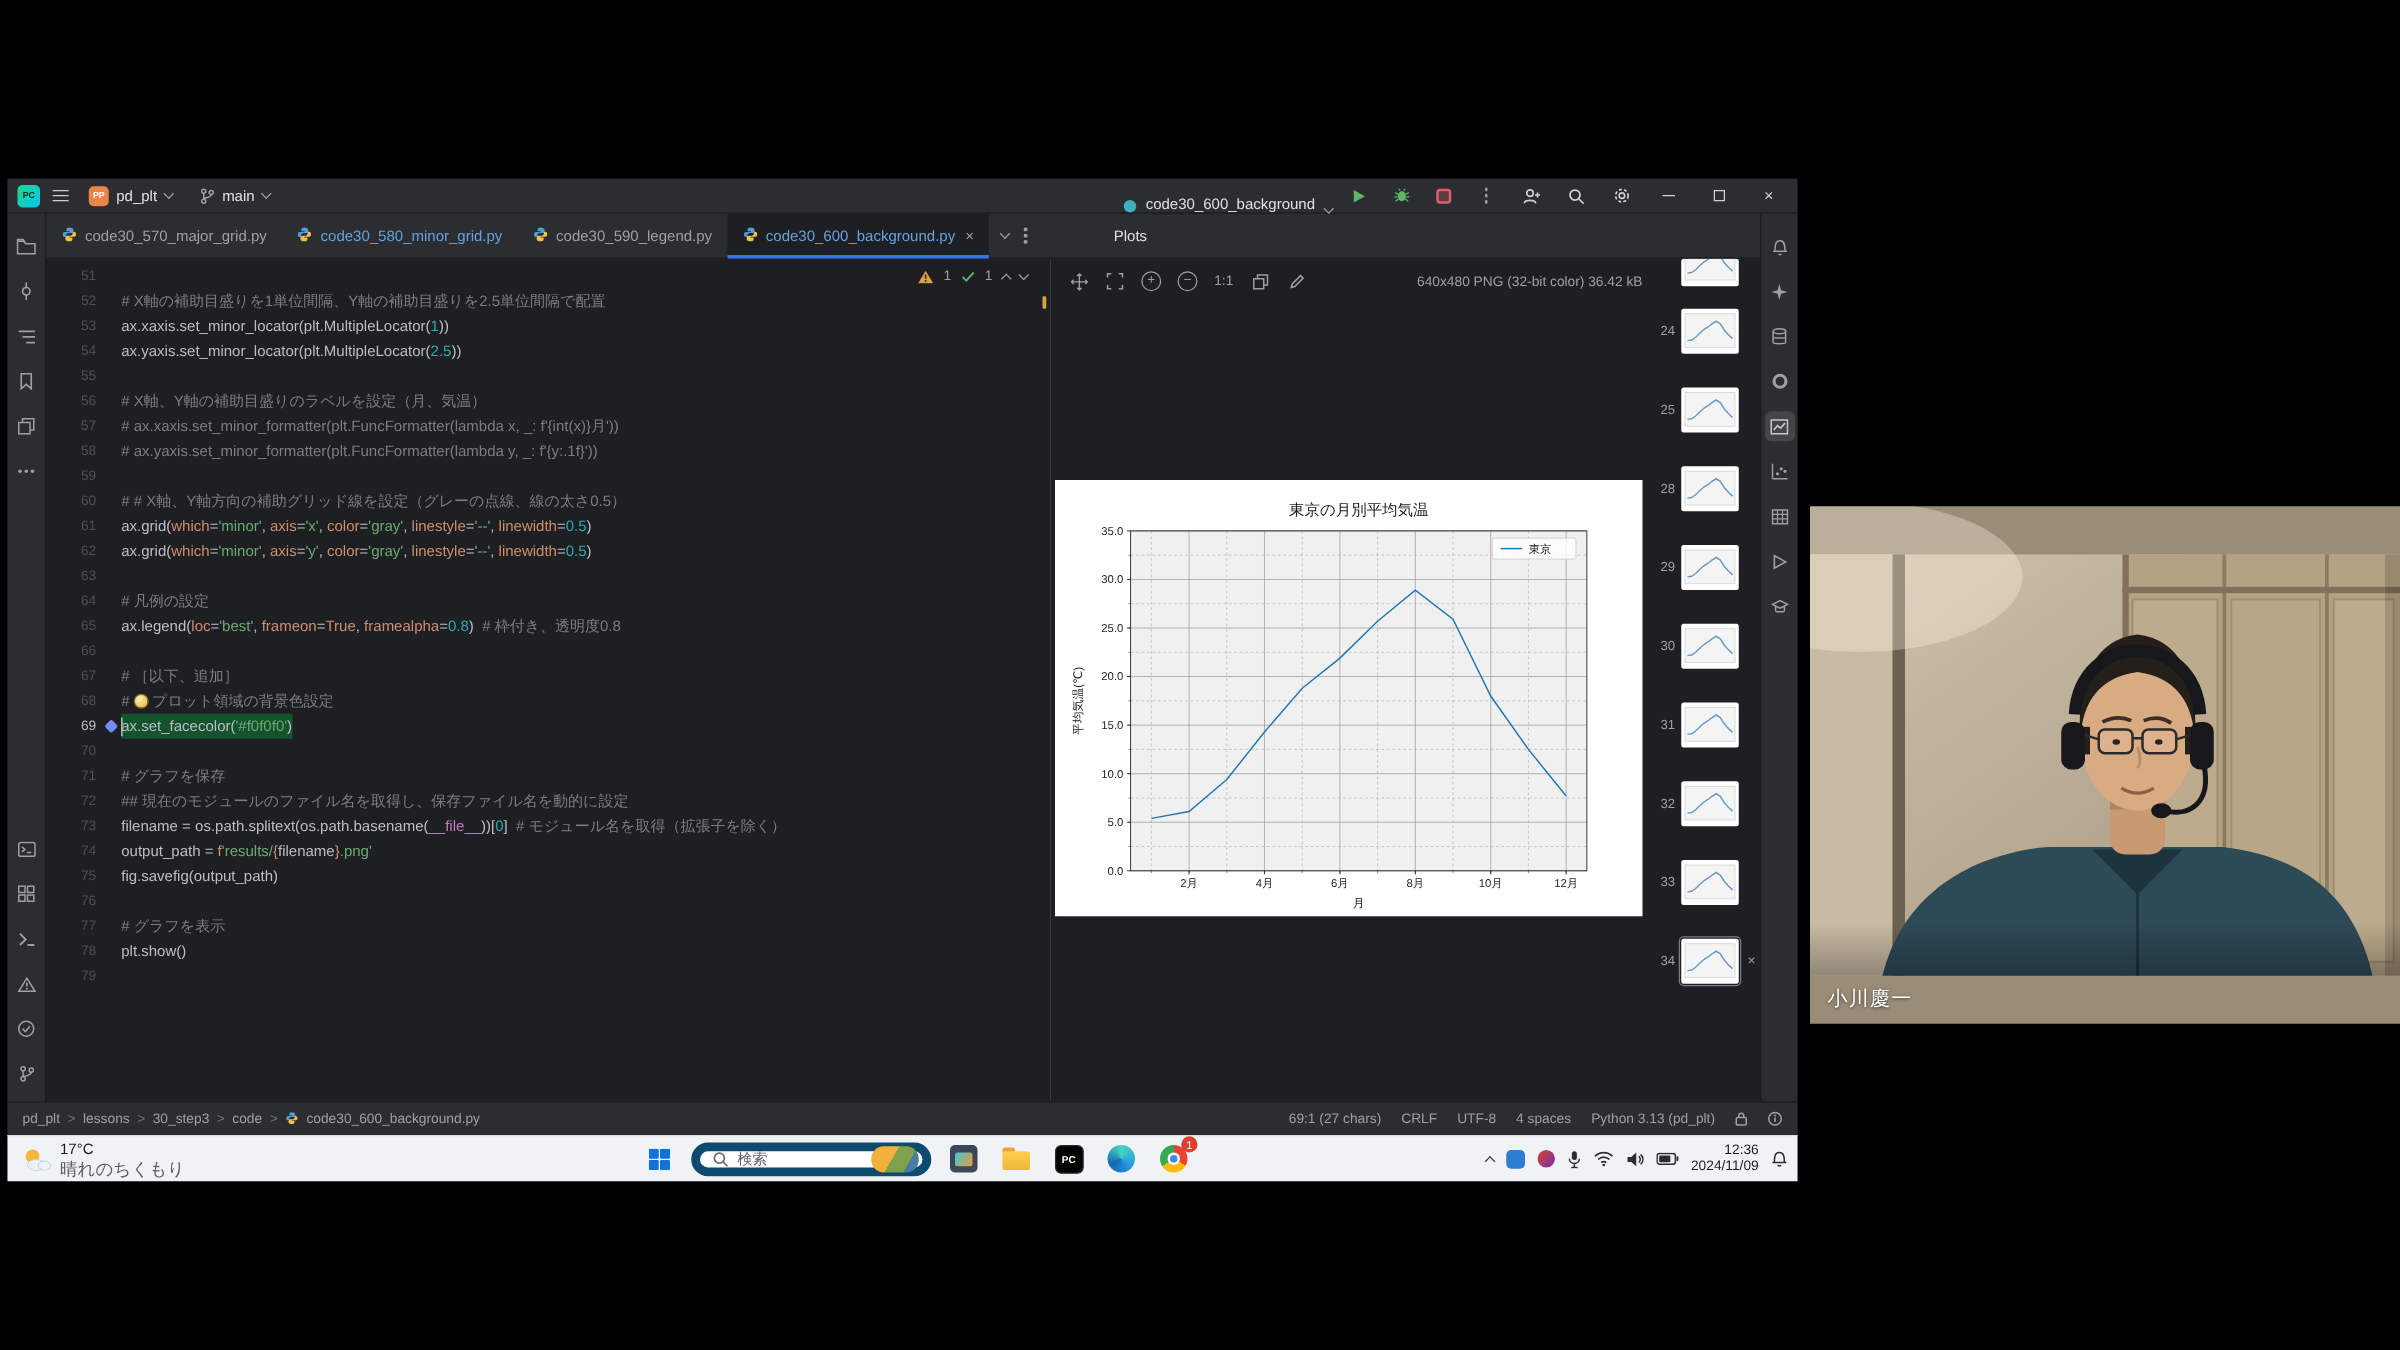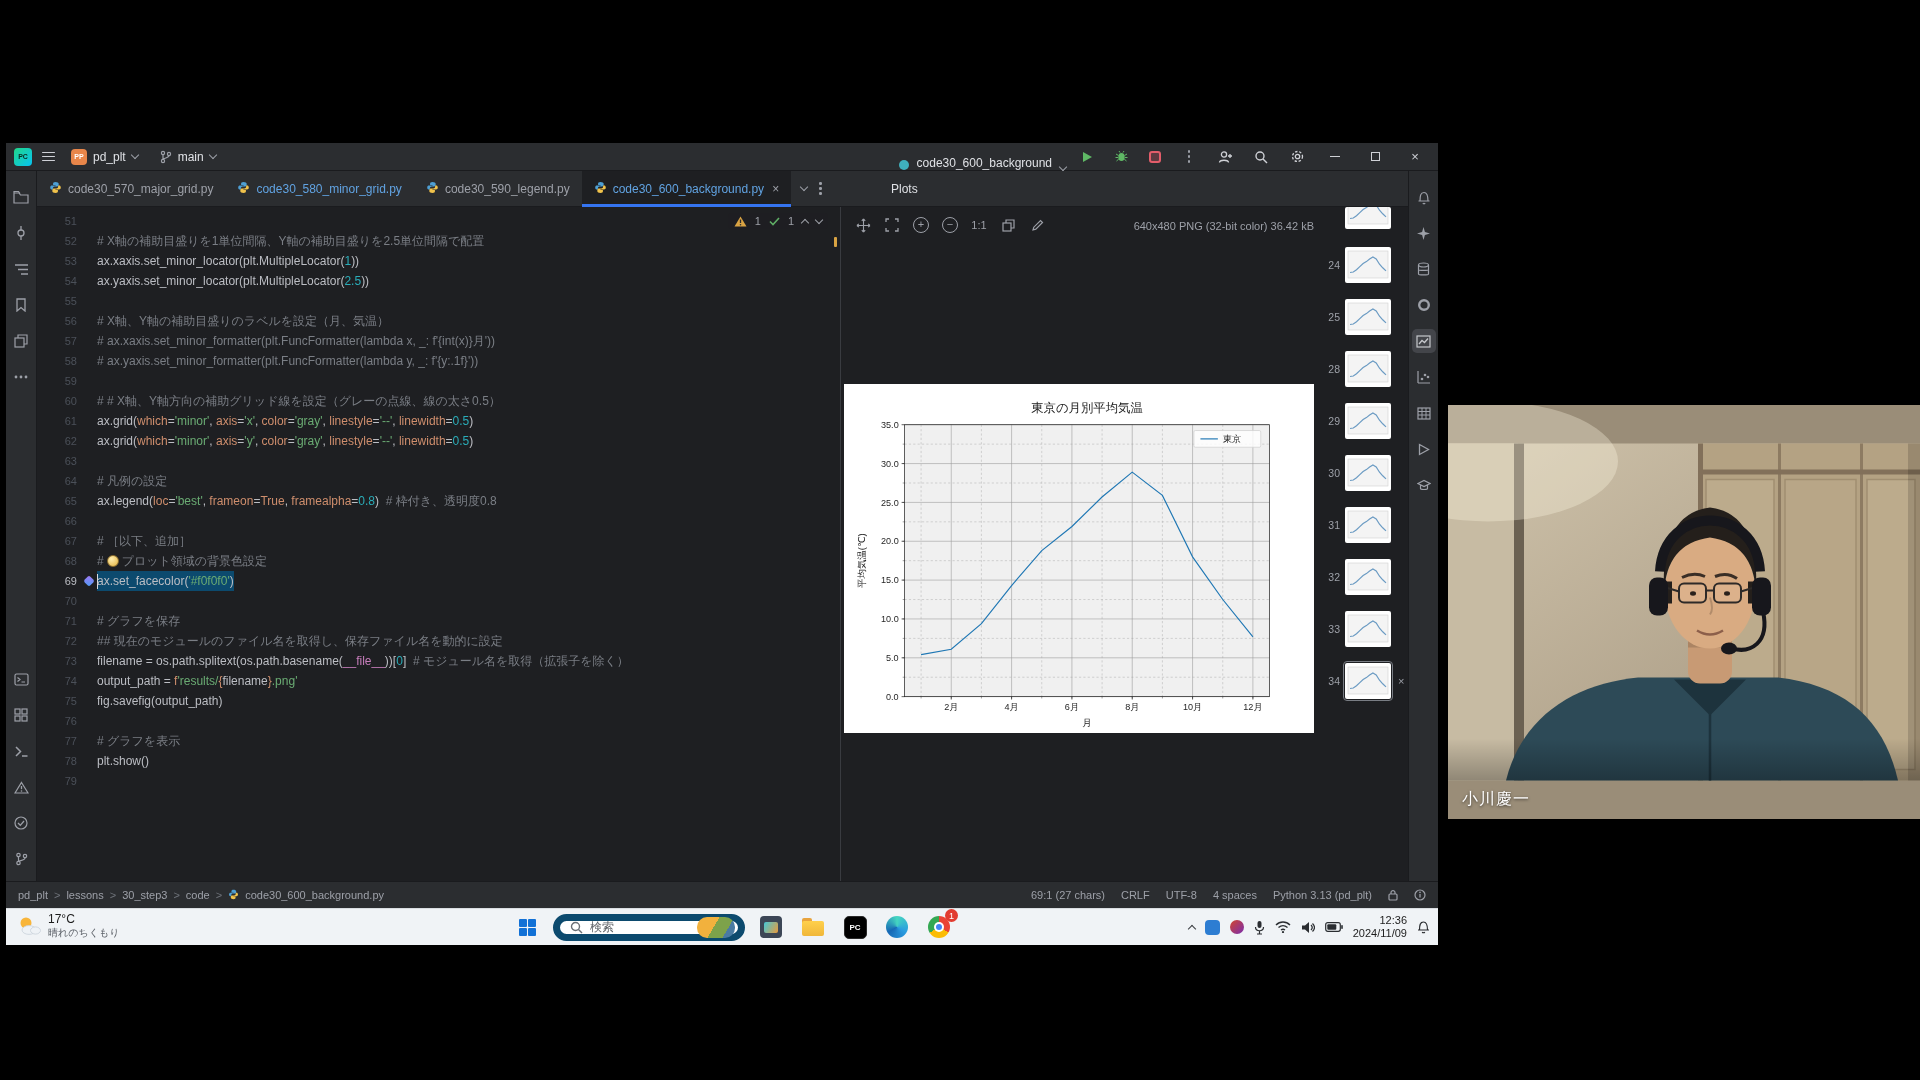--- a/index.html
+++ b/index.html
@@ -53,58 +53,58 @@
 
   .content{position:absolute;left:0;right:0;top:36px;bottom:0}
   
   .editor{position:absolute;left:0;top:0;bottom:0;width:803px;background:#1e1f22;overflow:hidden;padding-top:4px;font-family:"DejaVu Sans Mono","Liberation Mono",monospace}
   .crow{display:flex;height:20px}
   .gut{width:44px;flex:none;text-align:right;color:#4b5059;font-size:11px;line-height:20px;padding-right:4px}
   .gut.cur{color:#bcbec4}
   .gslot{width:16px;flex:none;display:flex;align-items:center;justify-content:center}
   .ai-d{width:8px;height:8px;border-radius:2px;background:linear-gradient(135deg,#a177f4,#4d9cf5);transform:rotate(45deg)}
   .ctext{font-size:12px;line-height:20px;white-space:pre;color:#bcbec4}
-  .ctext.sel{background:#0c4a6e}
+  .ctext.sel{background:#14532d}
   .caret{display:inline-block;width:0;height:15px;border-left:1.6px solid #d7dae0;vertical-align:middle;margin-right:-1px}
   .tk-d{color:#bcbec4}.tk-c{color:#7a7e85}.tk-s{color:#6aab73}.tk-n{color:#2aacb8}
   .tk-k{color:#cf8e6d}.tk-p{color:#cf8e6d}.tk-m{color:#c77dbb}.tk-b{color:#cf8e6d}
   .bulb{display:inline-block;width:12px;height:12px;border-radius:50%;background:radial-gradient(circle at 35% 30%,#ffeeb0,#e3b341);border:1px solid #8a6d2f;margin:0 3px;vertical-align:-2px}
   .inspect{position:absolute;top:6px;right:12px;display:flex;align-items:center;gap:8px;font-size:11px;color:#9da0a8;background:rgba(30,31,34,.85);padding:2px 6px;border-radius:4px}
   .stripe-mark{position:absolute;right:3px;top:30px;width:3px;height:10px;background:#d9a343;border-radius:1px}
   .v-split{position:absolute;left:803px;top:0;bottom:0;width:1px;background:#393b40}
 
   
   .plots{position:absolute;left:804px;right:0;top:0;bottom:0;background:#1e1f22}
   .plots-toolbar{position:absolute;left:12px;top:8px;display:flex;align-items:center;gap:9px;color:#9da0a8}
   .ptool{width:20px;height:20px;border:none;background:none;color:#9da0a8;display:flex;align-items:center;justify-content:center;font-size:11px}
   .zcirc{width:16px;height:16px;border:1.3px solid #9da0a8;border-radius:50%;font-size:11px;line-height:13px;text-align:center;color:#9da0a8}
   .plot-info{position:absolute;top:13px;right:94px;font-size:11px;color:#9da0a8;white-space:nowrap}
   .plot-image{position:absolute;left:3px;top:177px;width:470px;height:349px;background:#fff}
   .plot-image svg{width:100%;height:100%;display:block}
   .thumbs{position:absolute;right:0;top:0;bottom:0;width:88px;display:flex;flex-direction:column;align-items:flex-start;padding-left:2px;overflow:hidden}
-  .thumb-item{display:flex;align-items:center;gap:5px;height:36px;margin-bottom:16px;position:relative}
+  .thumb-item{display:flex;align-items:center;gap:5px;height:36px;margin-bottom:27px;position:relative}
   .thumb-item.partial{height:22px;margin-bottom:18px}
   .thumb-num{width:18px;text-align:right;font-size:10.5px;color:#9da0a8}
   .thumb-box{width:46px;height:36px;background:#fff;border-radius:2px;overflow:hidden;position:relative}
   .thumb-item.partial .thumb-box{height:22px}
   .thumb-box svg{position:absolute;left:0;bottom:0;width:46px;height:36px}
   .thumb-item.selected .thumb-box{outline:1px solid #797d84;outline-offset:1px}
   .thumb-close{font-size:11px;color:#9da0a8;margin-left:2px}
 
   
   .statusbar{position:absolute;left:0;right:0;bottom:0;height:27px;background:#2b2d30;border-top:1px solid #1a1b1e;display:flex;align-items:center;padding:0 12px;font-size:11px;color:#9da0a8}
   .crumbs{display:flex;align-items:center;gap:6px}
   .crumb-sep{color:#6f737a}
   .sb-right{margin-left:auto;display:flex;align-items:center;gap:16px}
 
   
   .taskbar{position:absolute;left:0;right:0;bottom:0;height:37px;background:#f0f3f6;border-top:1px solid #d9dde1}
   .weather{position:absolute;left:10px;top:3px;display:flex;align-items:center;gap:6px}
   .w-temp{font-size:12px;color:#1c1c1c}
-  .w-desc{font-size:10px;color:#5a5f66}
+  .w-desc{font-size:14px;color:#5a5f66}
   .tb-center{position:absolute;left:505px;top:0;bottom:0;display:flex;align-items:center;gap:10px}
   .tb-btn{width:32px;height:32px;border:none;background:none;display:flex;align-items:center;justify-content:center;position:relative;border-radius:5px}
   .search-pill{display:flex;align-items:center;height:27px;width:192px;background:#fff;border:7px solid #0c4a6e;border-radius:14px;padding:0 3px 0 10px;gap:7px}
   .search-text{font-size:12px;color:#5f6368;flex:1}
   .search-img{width:38px;height:21px;border-radius:10px;background:linear-gradient(120deg,#f2b13d 0 45%,#7da24a 45% 75%,#4a7ba2 75%);}
   .app-photos{width:22px;height:22px;border-radius:4px;background:#3c4656;display:flex;align-items:center;justify-content:center}
   .app-photos i{width:14px;height:11px;border-radius:2px;background:linear-gradient(120deg,#45c8d8,#e89a3c)}
   .folder-ico{width:22px;height:18px;position:relative}
   .folder-ico::before{content:"";position:absolute;left:0;top:0;width:10px;height:5px;background:#e8a33d;border-radius:2px 2px 0 0}
   .folder-ico::after{content:"";position:absolute;left:0;top:3px;width:22px;height:15px;background:linear-gradient(#ffd04c,#f0b73a);border-radius:2px}

